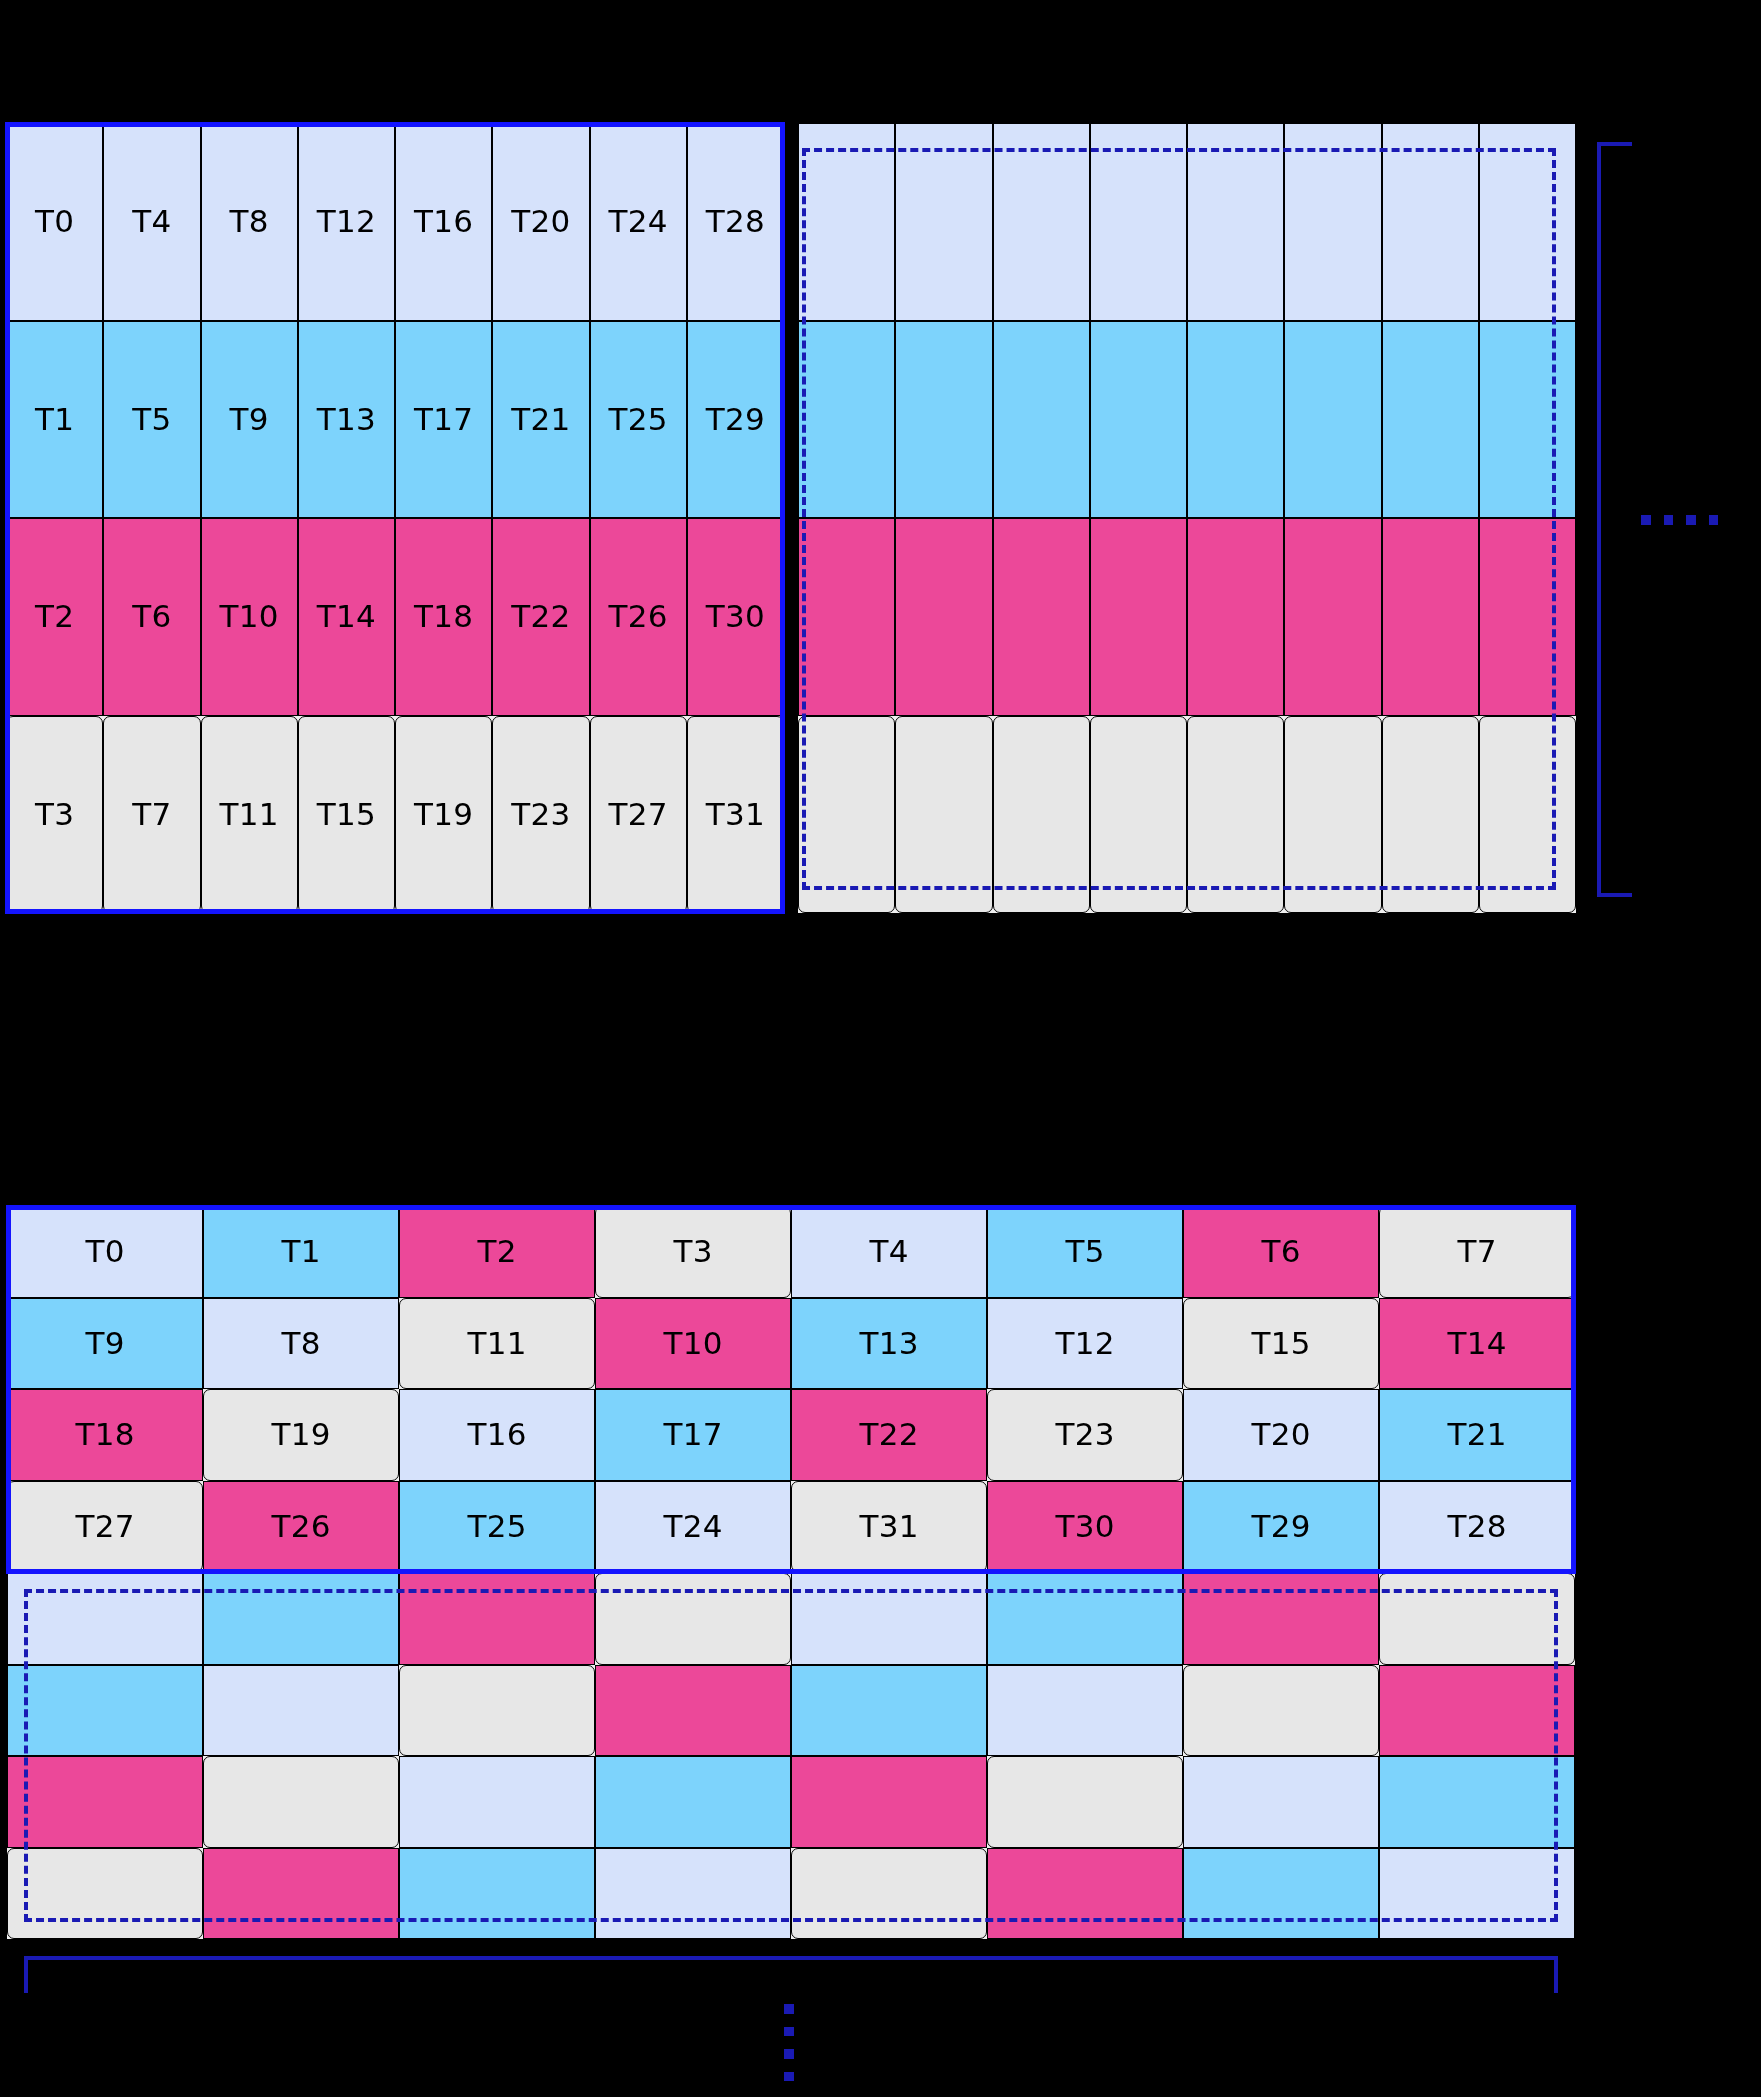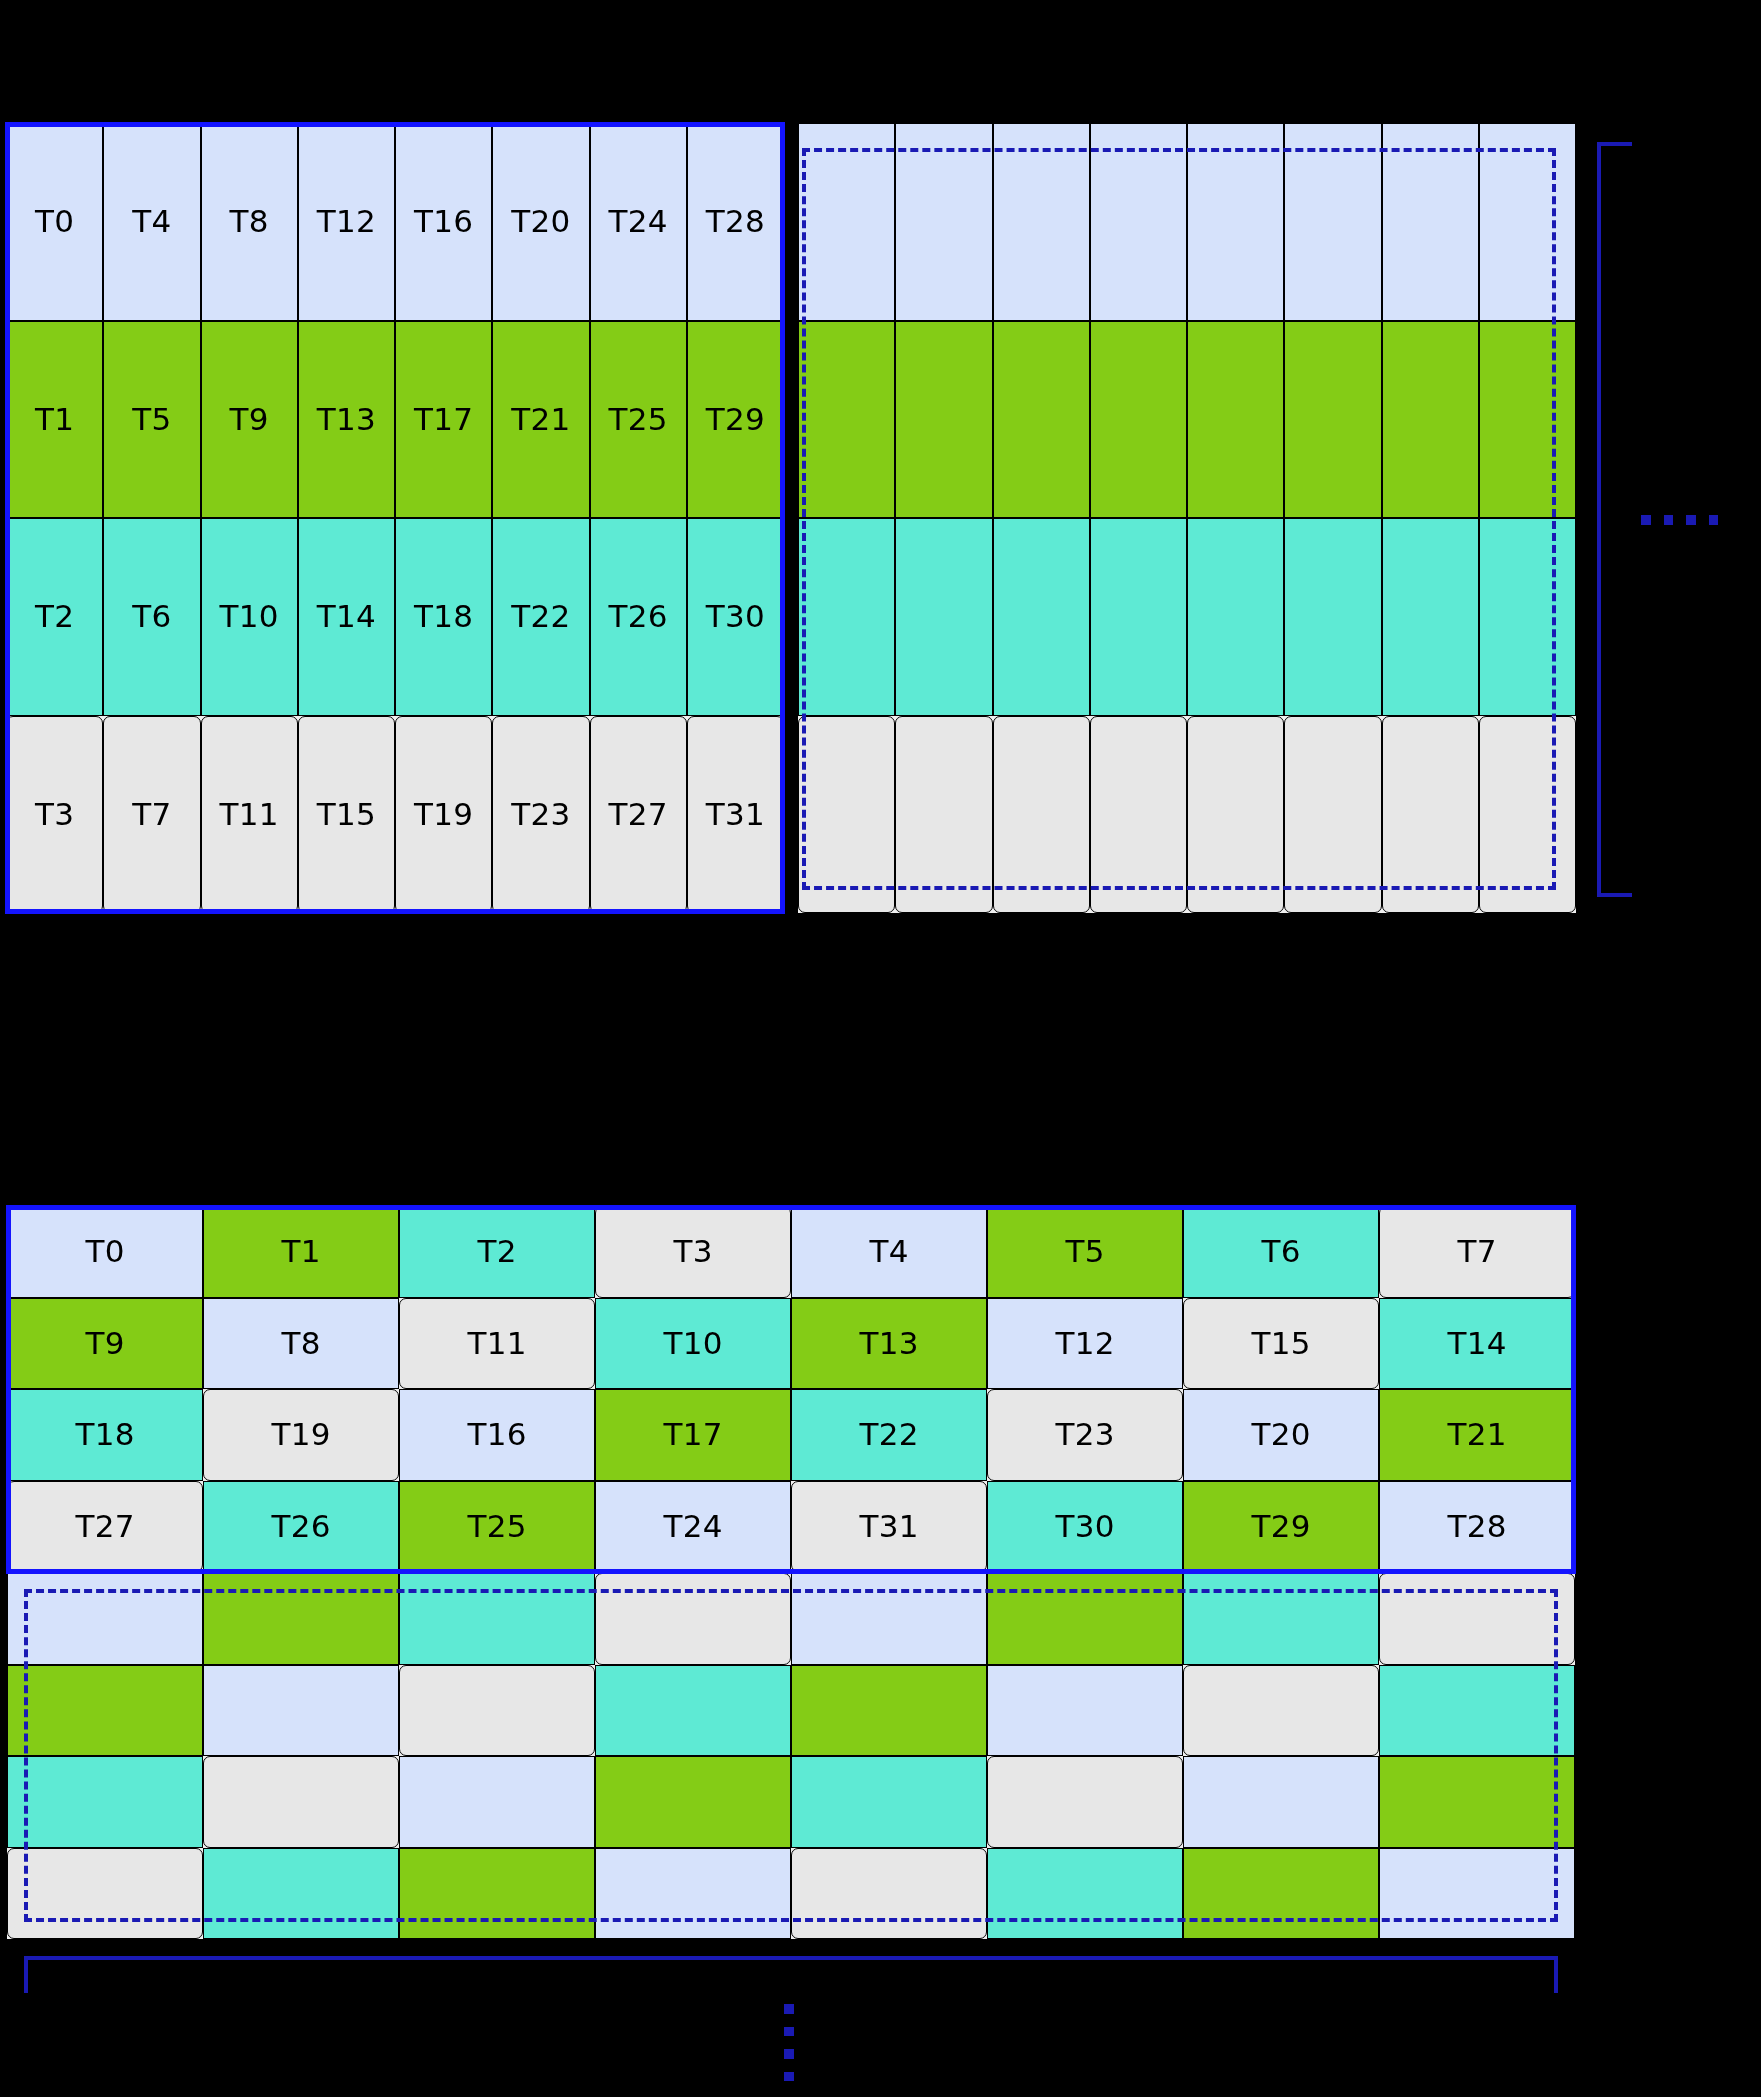--- a/index.html
+++ b/index.html
@@ -28,22 +28,22 @@
     border: 1.8px solid #000000;
     display: flex;
     align-items: center;
     justify-content: center;
     color: #000000;
     font-size: 31px;
     line-height: 1;
     letter-spacing: 0.3px;
   }
   .c-blue   { background: #d6e2fb; }
-  .c-green  { background: #84cc16; }
-  .c-yellow { background: #5eead4; }
+  .c-green  { background: #7dd3fc; }
+  .c-yellow { background: #ec4899; }
   .c-gray   { background: #e7e7e7; border-radius: 7px; }
 
   
   .outline-solid {
     position: absolute;
     border: 5.4px solid #1414ff;
     box-sizing: border-box;
     pointer-events: none;
   }
   .outline-dashed {

